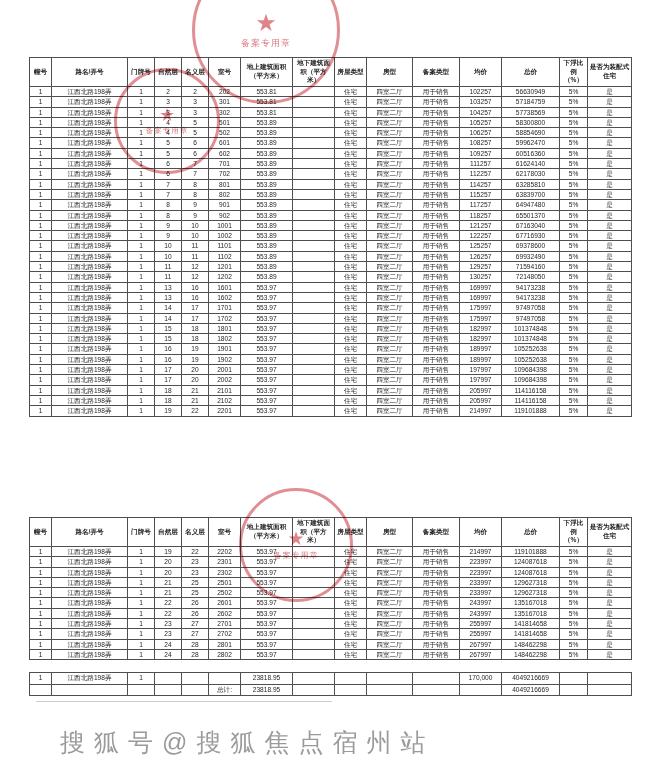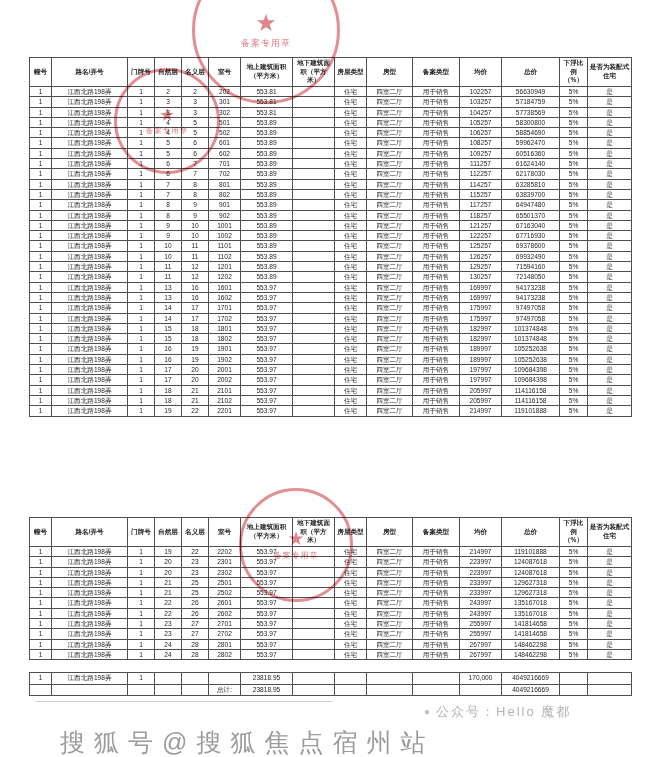--- a/index.html
+++ b/index.html
@@ -938,18 +938,15 @@
   <div class="stamp stamp-b">
     <span class="star">★</span>
     <span class="stamp-label">备案专用章</span>
   </div>
   <div class="stamp stamp-c">
     <span class="star">★</span>
     <span class="stamp-label">备案专用章</span>
   </div>
 
   <div class="rule"></div>
-  <div class="wm-small">
-    <span class="bullet">●</span><span>公众号：Hello 魔都</span>
-  </div>
   <div class="wm-large">搜狐号@搜狐焦点宿州站</div>
 
 </div>
 
 </body></html>

